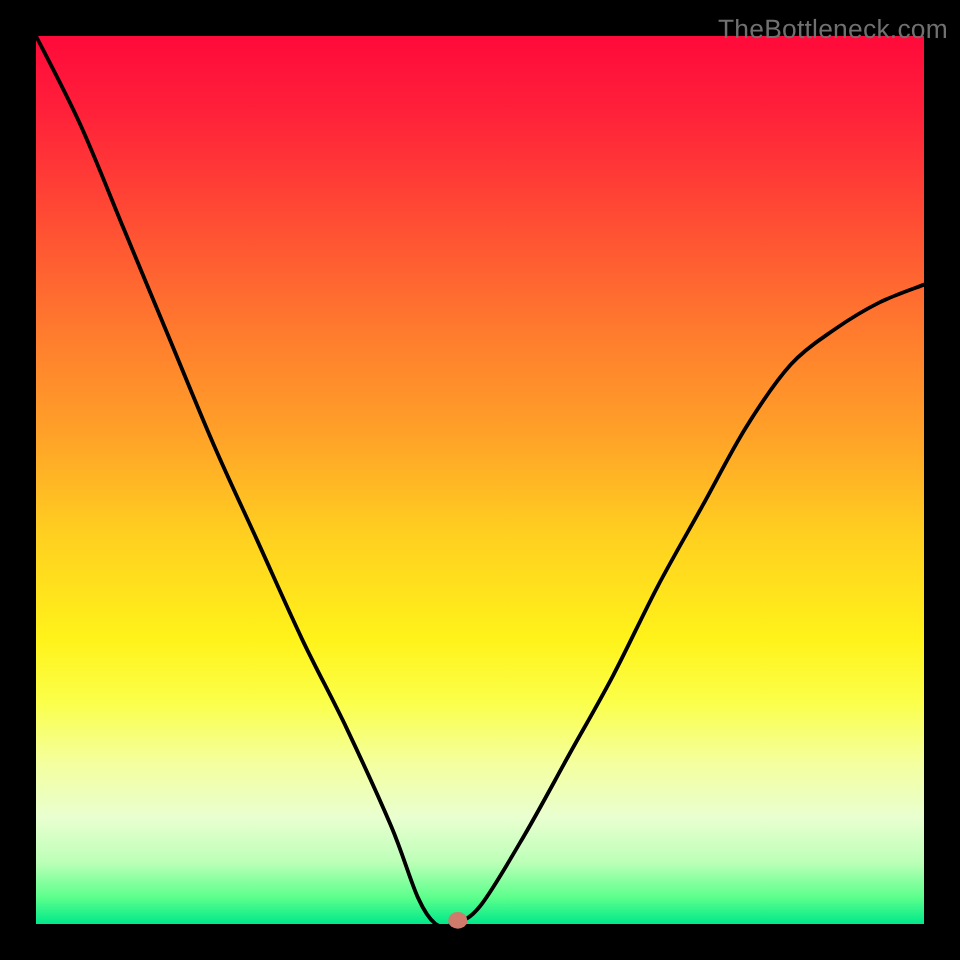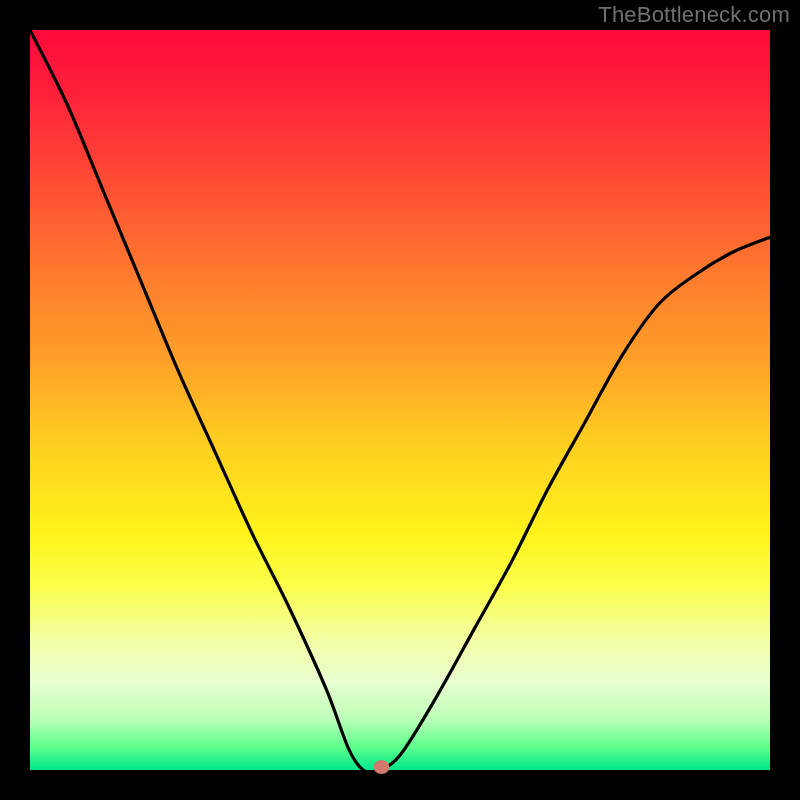--- a/index.html
+++ b/index.html
@@ -12,21 +12,21 @@
     font-family: Arial, Helvetica, sans-serif;
   }
   .outer {
     position: relative;
     width: 800px;
     height: 800px;
     background: #000;
   }
   .watermark {
     position: absolute;
-    top: 2px;
+    top: 12px;
     right: 10px;
     color: #707070;
     font-size: 22px;
     font-weight: 500;
     letter-spacing: 0.2px;
     z-index: 10;
   }
   .plot {
     position: absolute;
     left: 30px;

